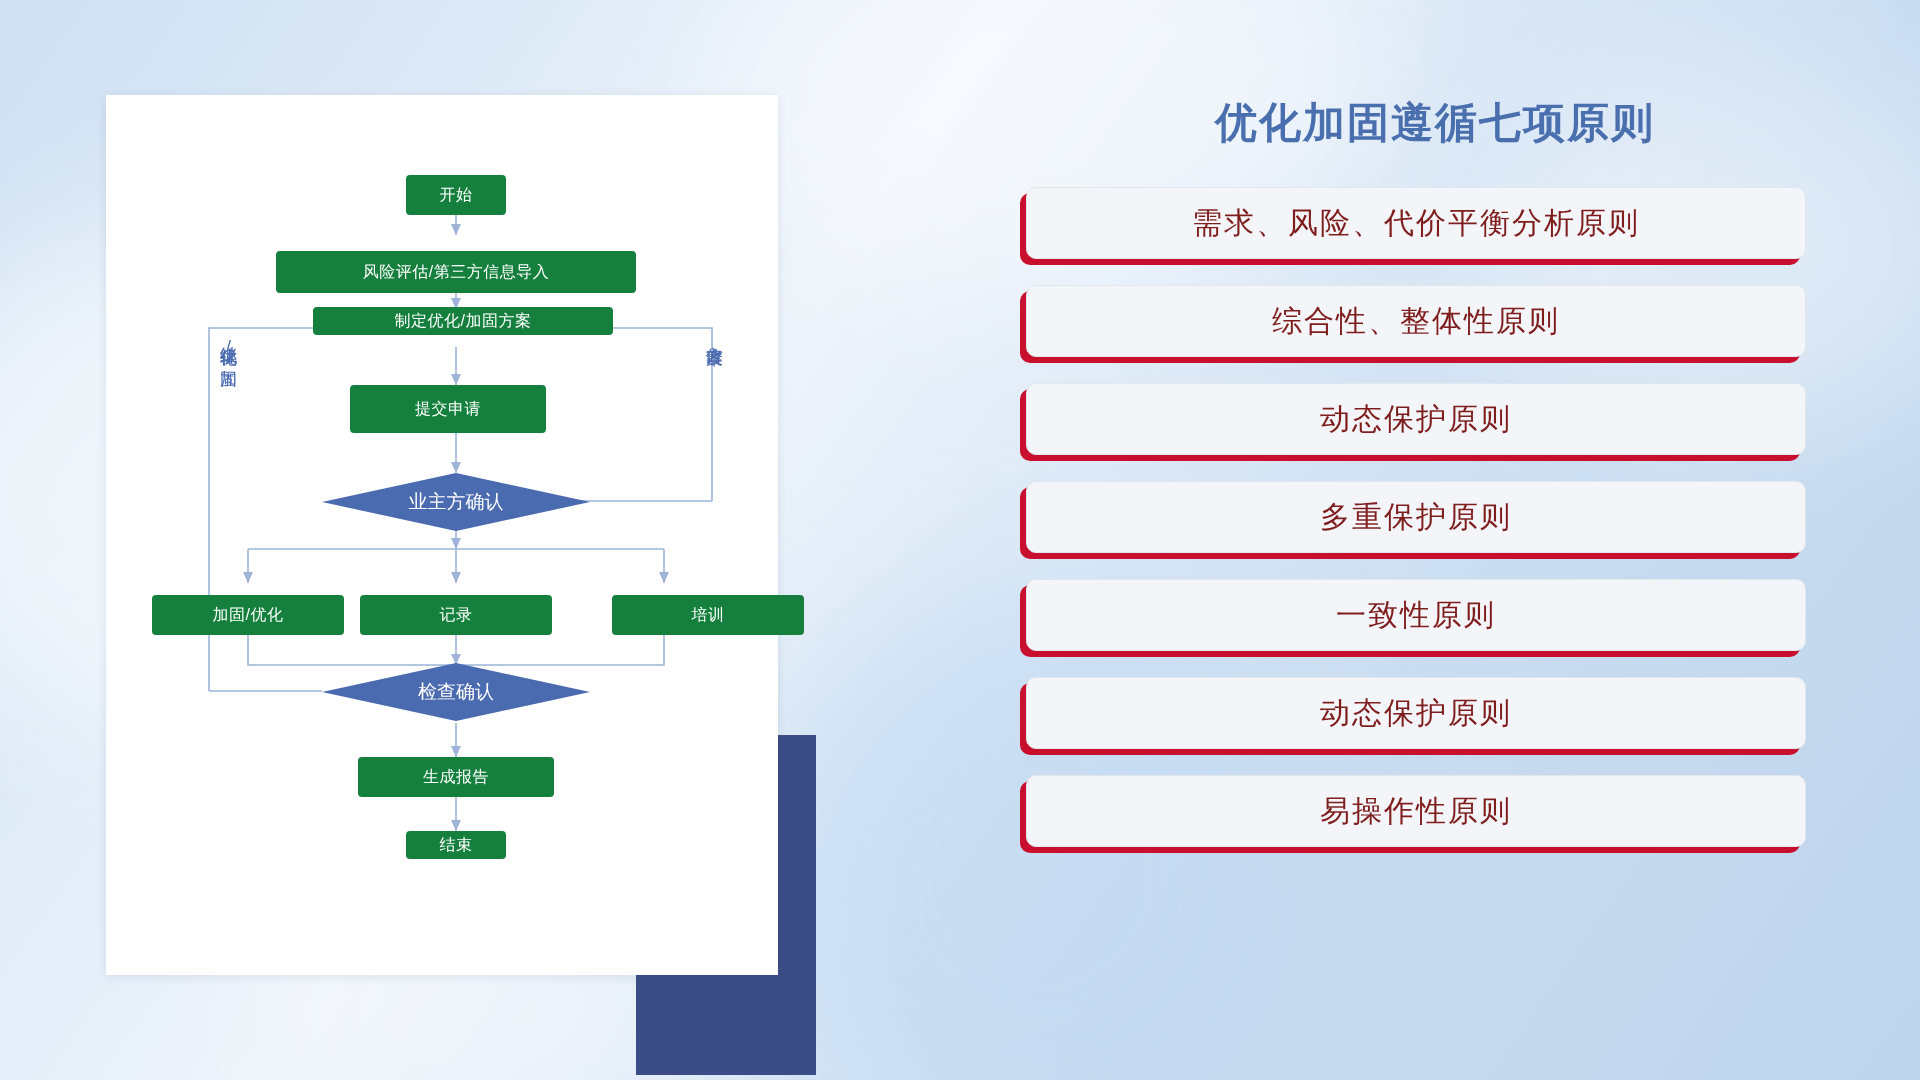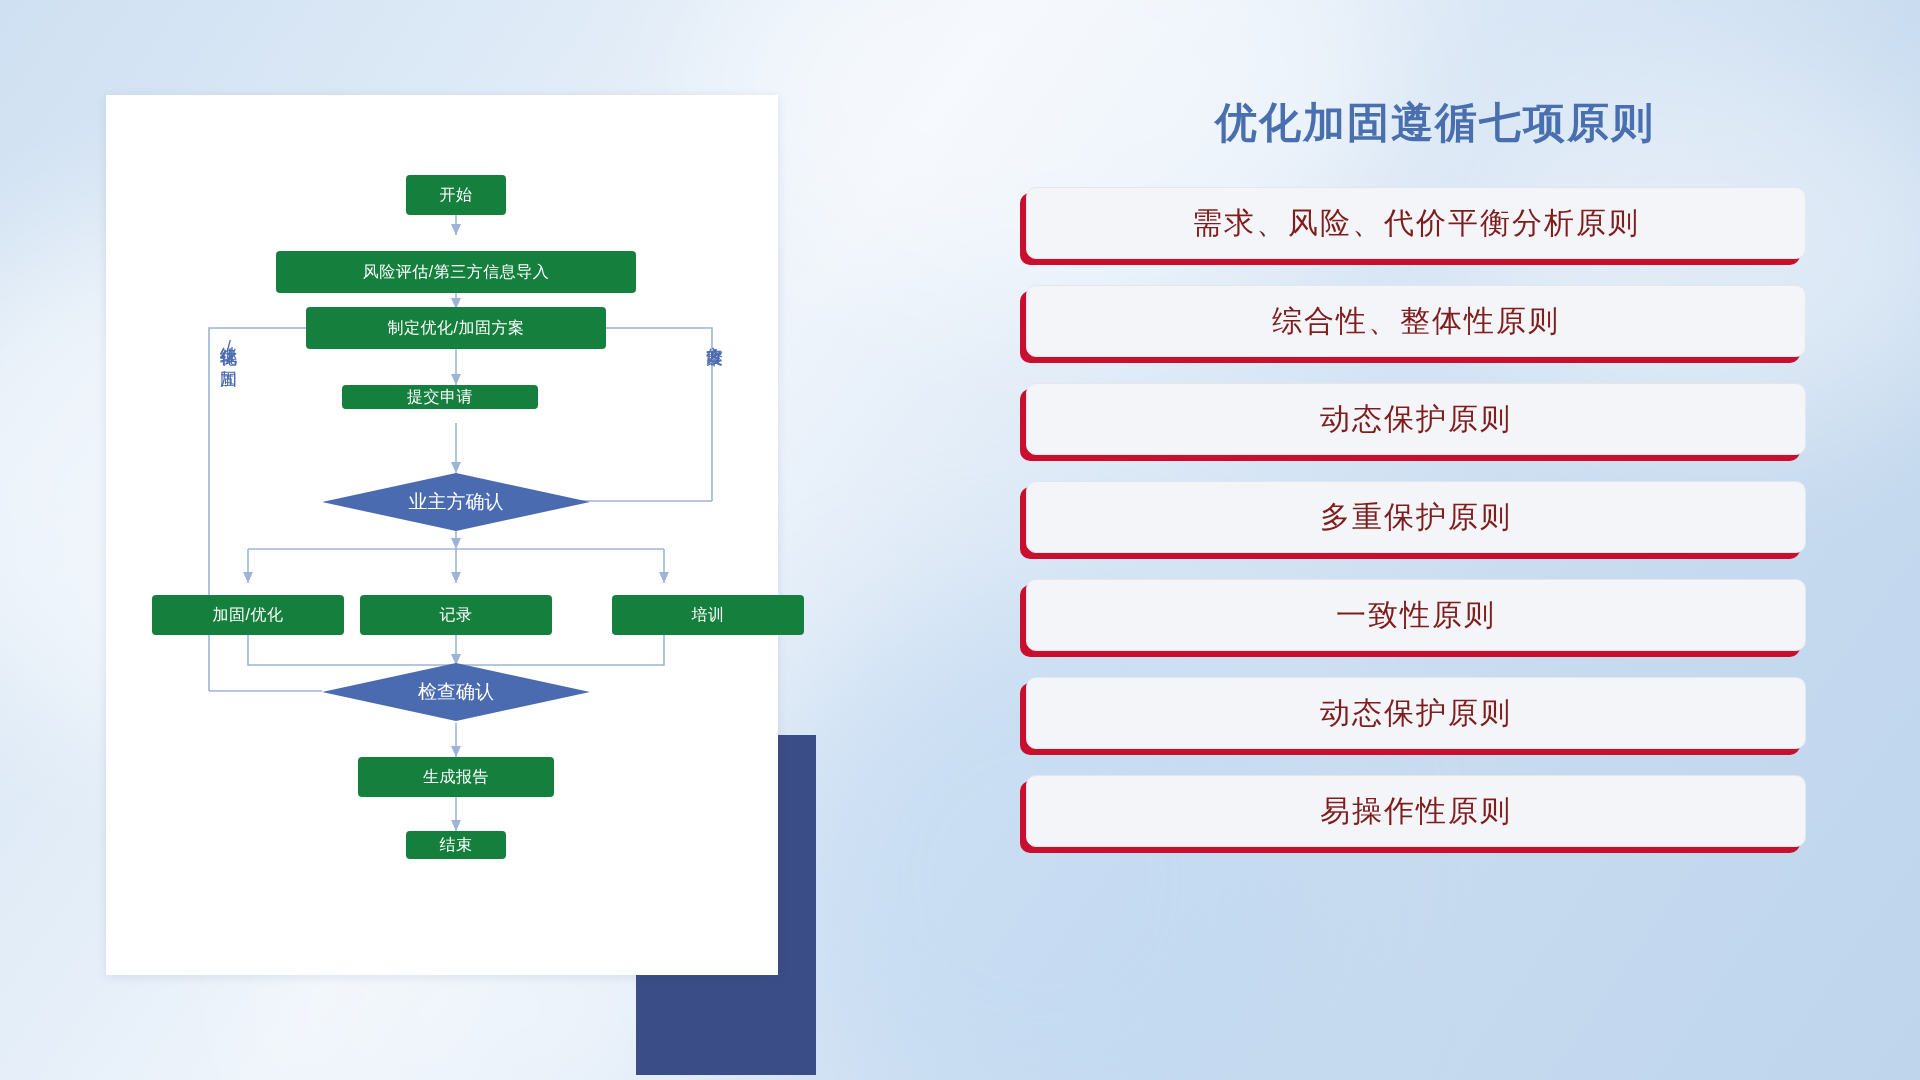--- a/index.html
+++ b/index.html
@@ -195,25 +195,25 @@
     </svg>
 
     <div class="node-box" style="left:300px; top:80px; width:100px; height:40px;">
       <span>开始</span>
     </div>
 
     <div class="node-box" style="left:170px; top:156px; width:360px; height:42px;">
       <span>风险评估/第三方信息导入</span>
     </div>
 
-    <div class="node-box" style="left:200px; top:212px; width:300px; height:42px;">
+    <div class="node-box" style="left:207px; top:212px; width:300px; height:28px;">
       <span>制定优化/加固方案</span>
     </div>
 
-    <div class="node-box" style="left:236px; top:290px; width:196px; height:24px;">
+    <div class="node-box" style="left:244px; top:290px; width:196px; height:48px;">
       <span>提交申请</span>
     </div>
 
     <div class="node-diamond" style="left:216px; top:378px; width:268px; height:58px;">
       <span>业主方确认</span>
     </div>
 
     <div class="node-box" style="left:46px; top:500px; width:192px; height:40px;">
       <span>加固/优化</span>
     </div>

